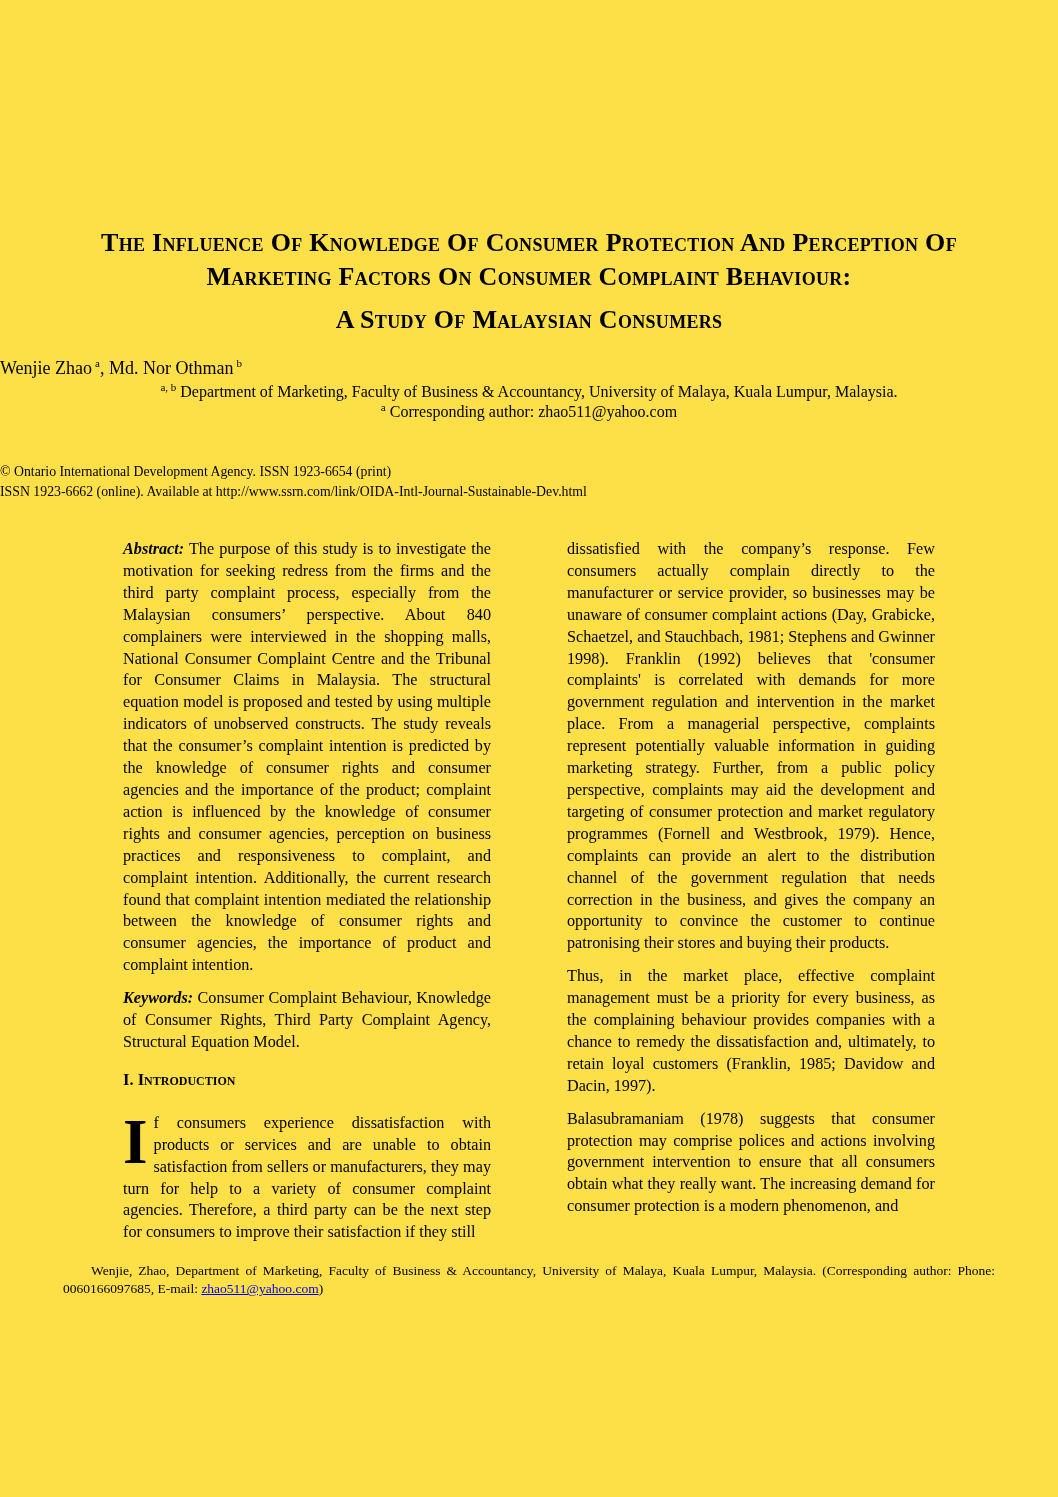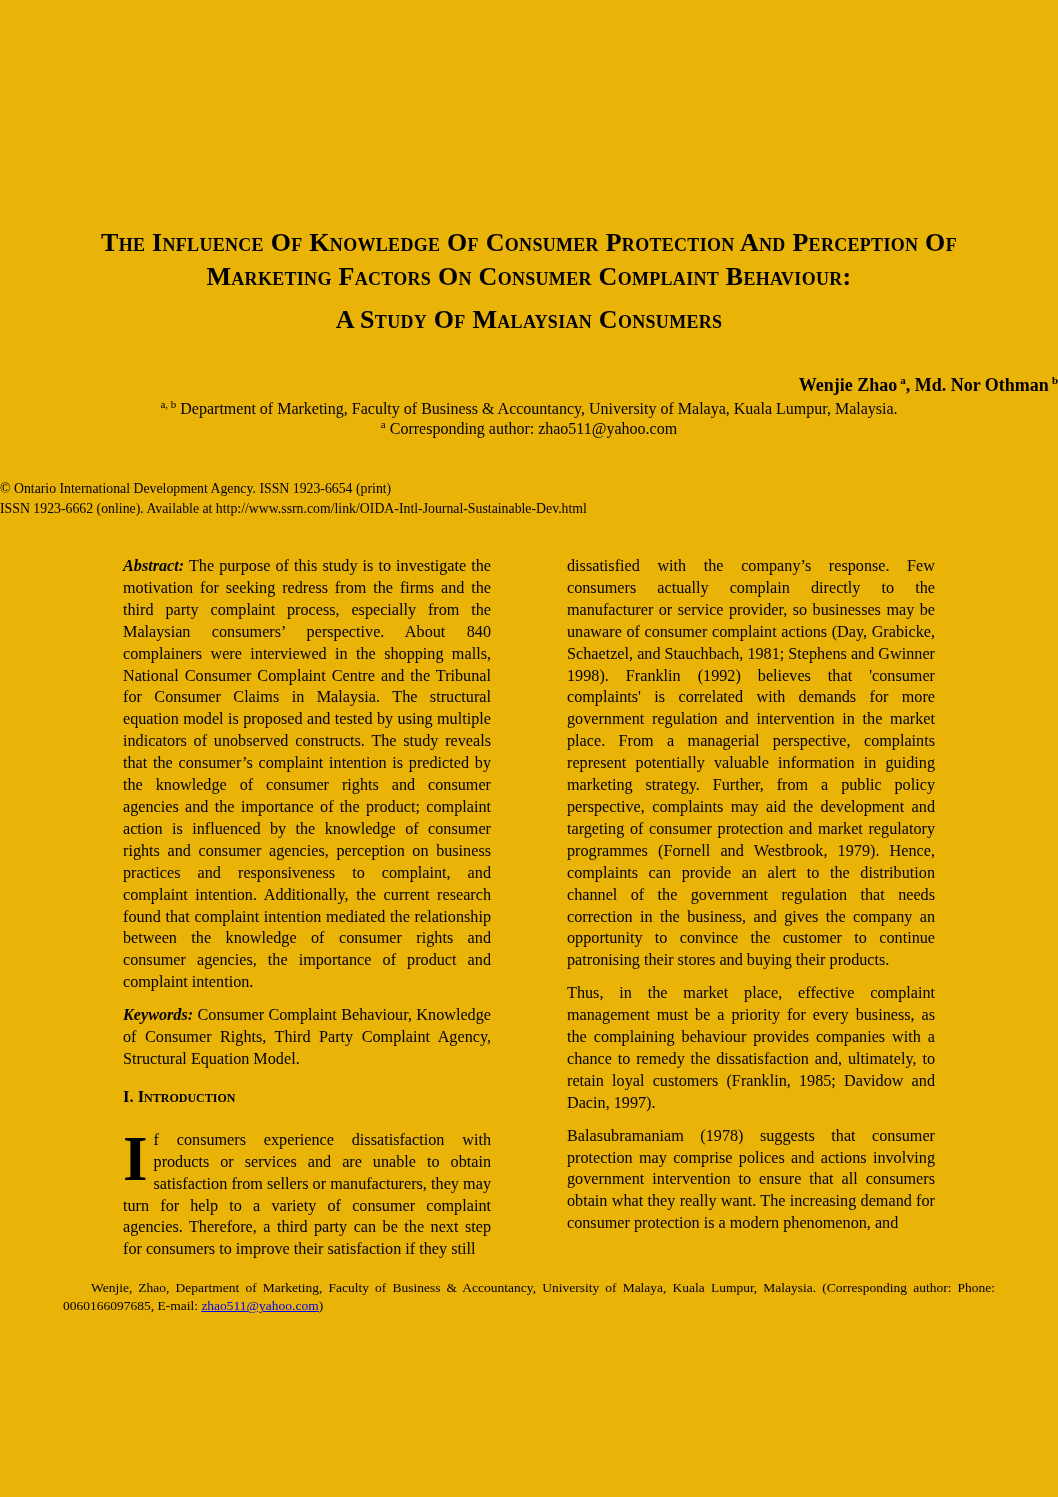--- a/index.html
+++ b/index.html
@@ -1,21 +1,21 @@
 <!DOCTYPE html>
 <html><head>
 <meta charset="utf-8">
 <title></title>
 <style>
   html, body { margin:0; padding:0; background:#ffffff; }
   .page {
     position:relative;
     width:1058px;
     height:1497px;
-    background:#eab308;
+    background:#fde047;
     color:#000000;
     font-family:"Liberation Serif","DejaVu Serif",serif;
     box-sizing:border-box;
     padding-top:226px;
     overflow:hidden;
   }
   h1, h2, p { margin:0; padding:0; font-weight:normal; }
 
   .title {
     width:930px;
@@ -23,23 +23,23 @@
     text-align:center;
     font-weight:bold;
     font-variant:small-caps;
     font-size:26px;
     line-height:34px;
     letter-spacing:0.3px;
   }
   .subtitle { margin-top:9px; }
 
   .byline {
-    margin-top:37px;
-    text-align:right;
-    font-weight:bold;
+    margin-top:20px;
+    text-align:left;
+    font-weight:normal;
     font-size:18px;
     line-height:22px;
   }
   sup { font-size:11px; line-height:0; }
   .byline sup { margin-left:3px; }
 
   .affiliation, .corresponding {
     text-align:center;
     font-size:16px;
     line-height:20px;

